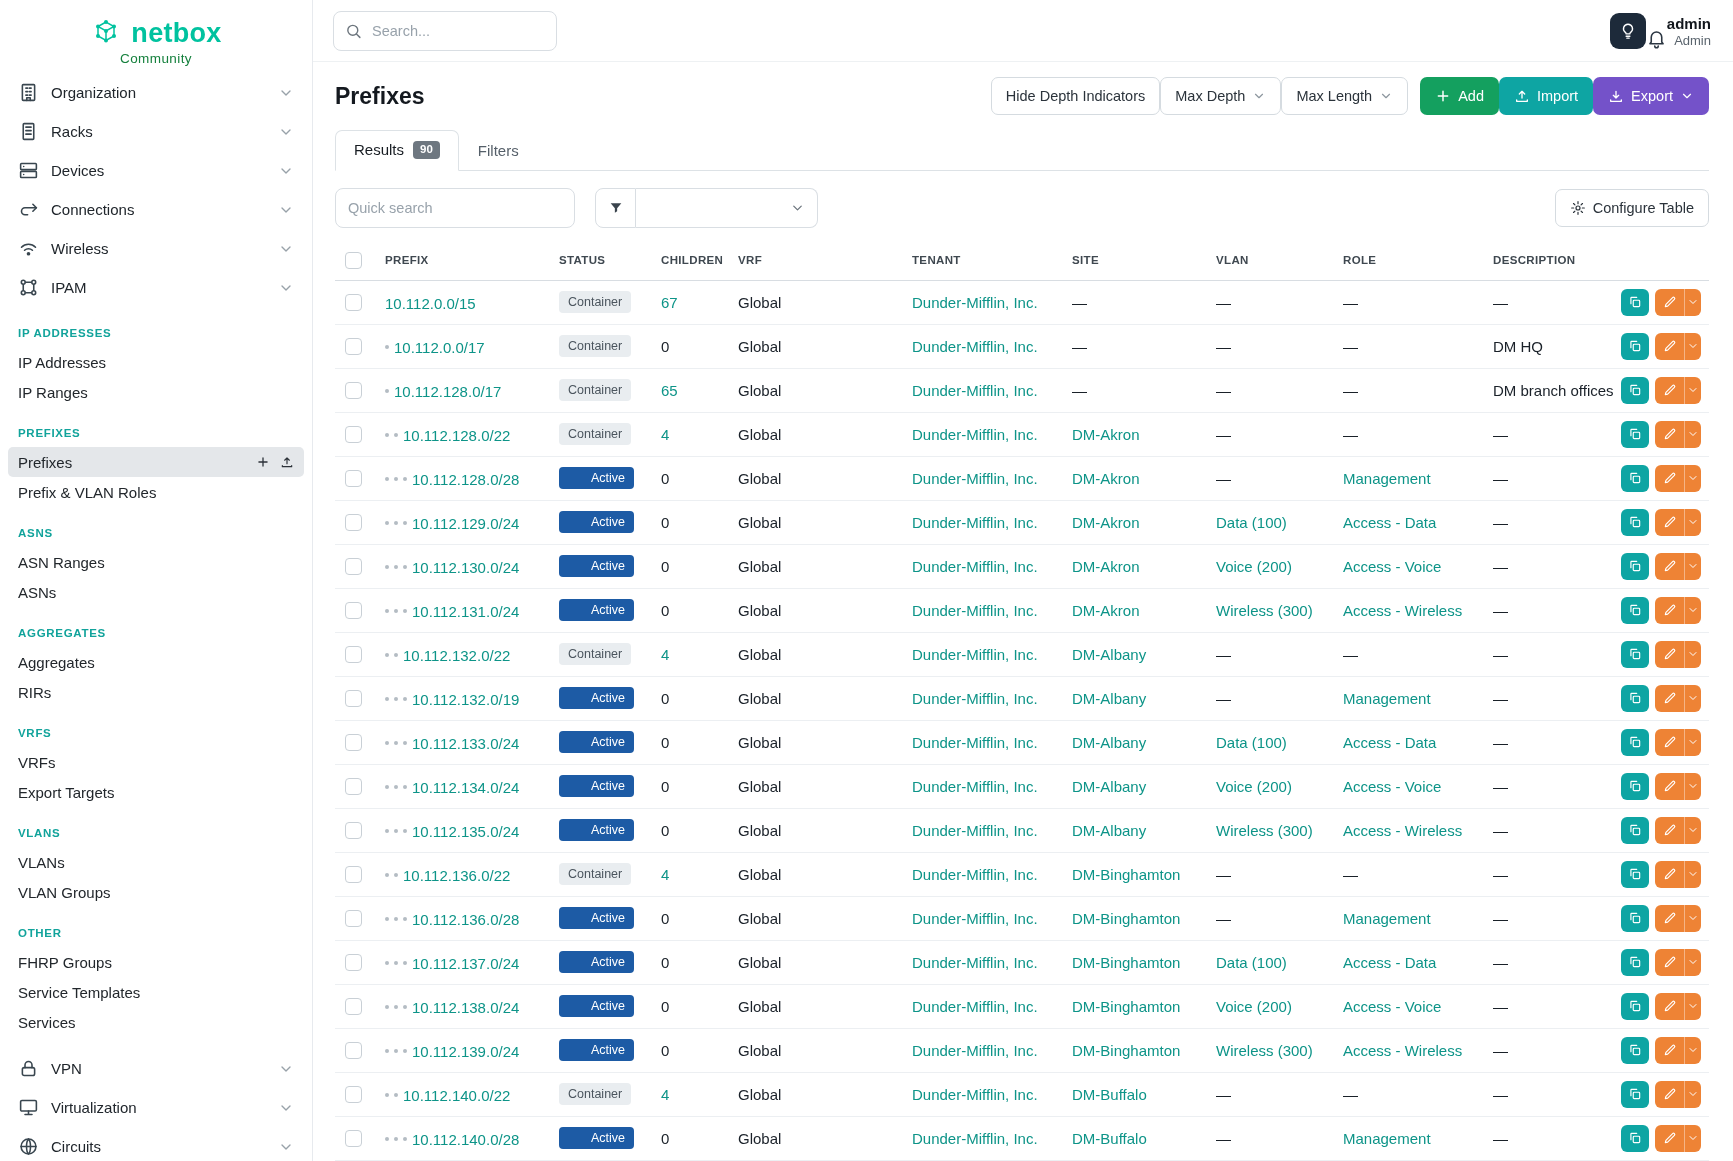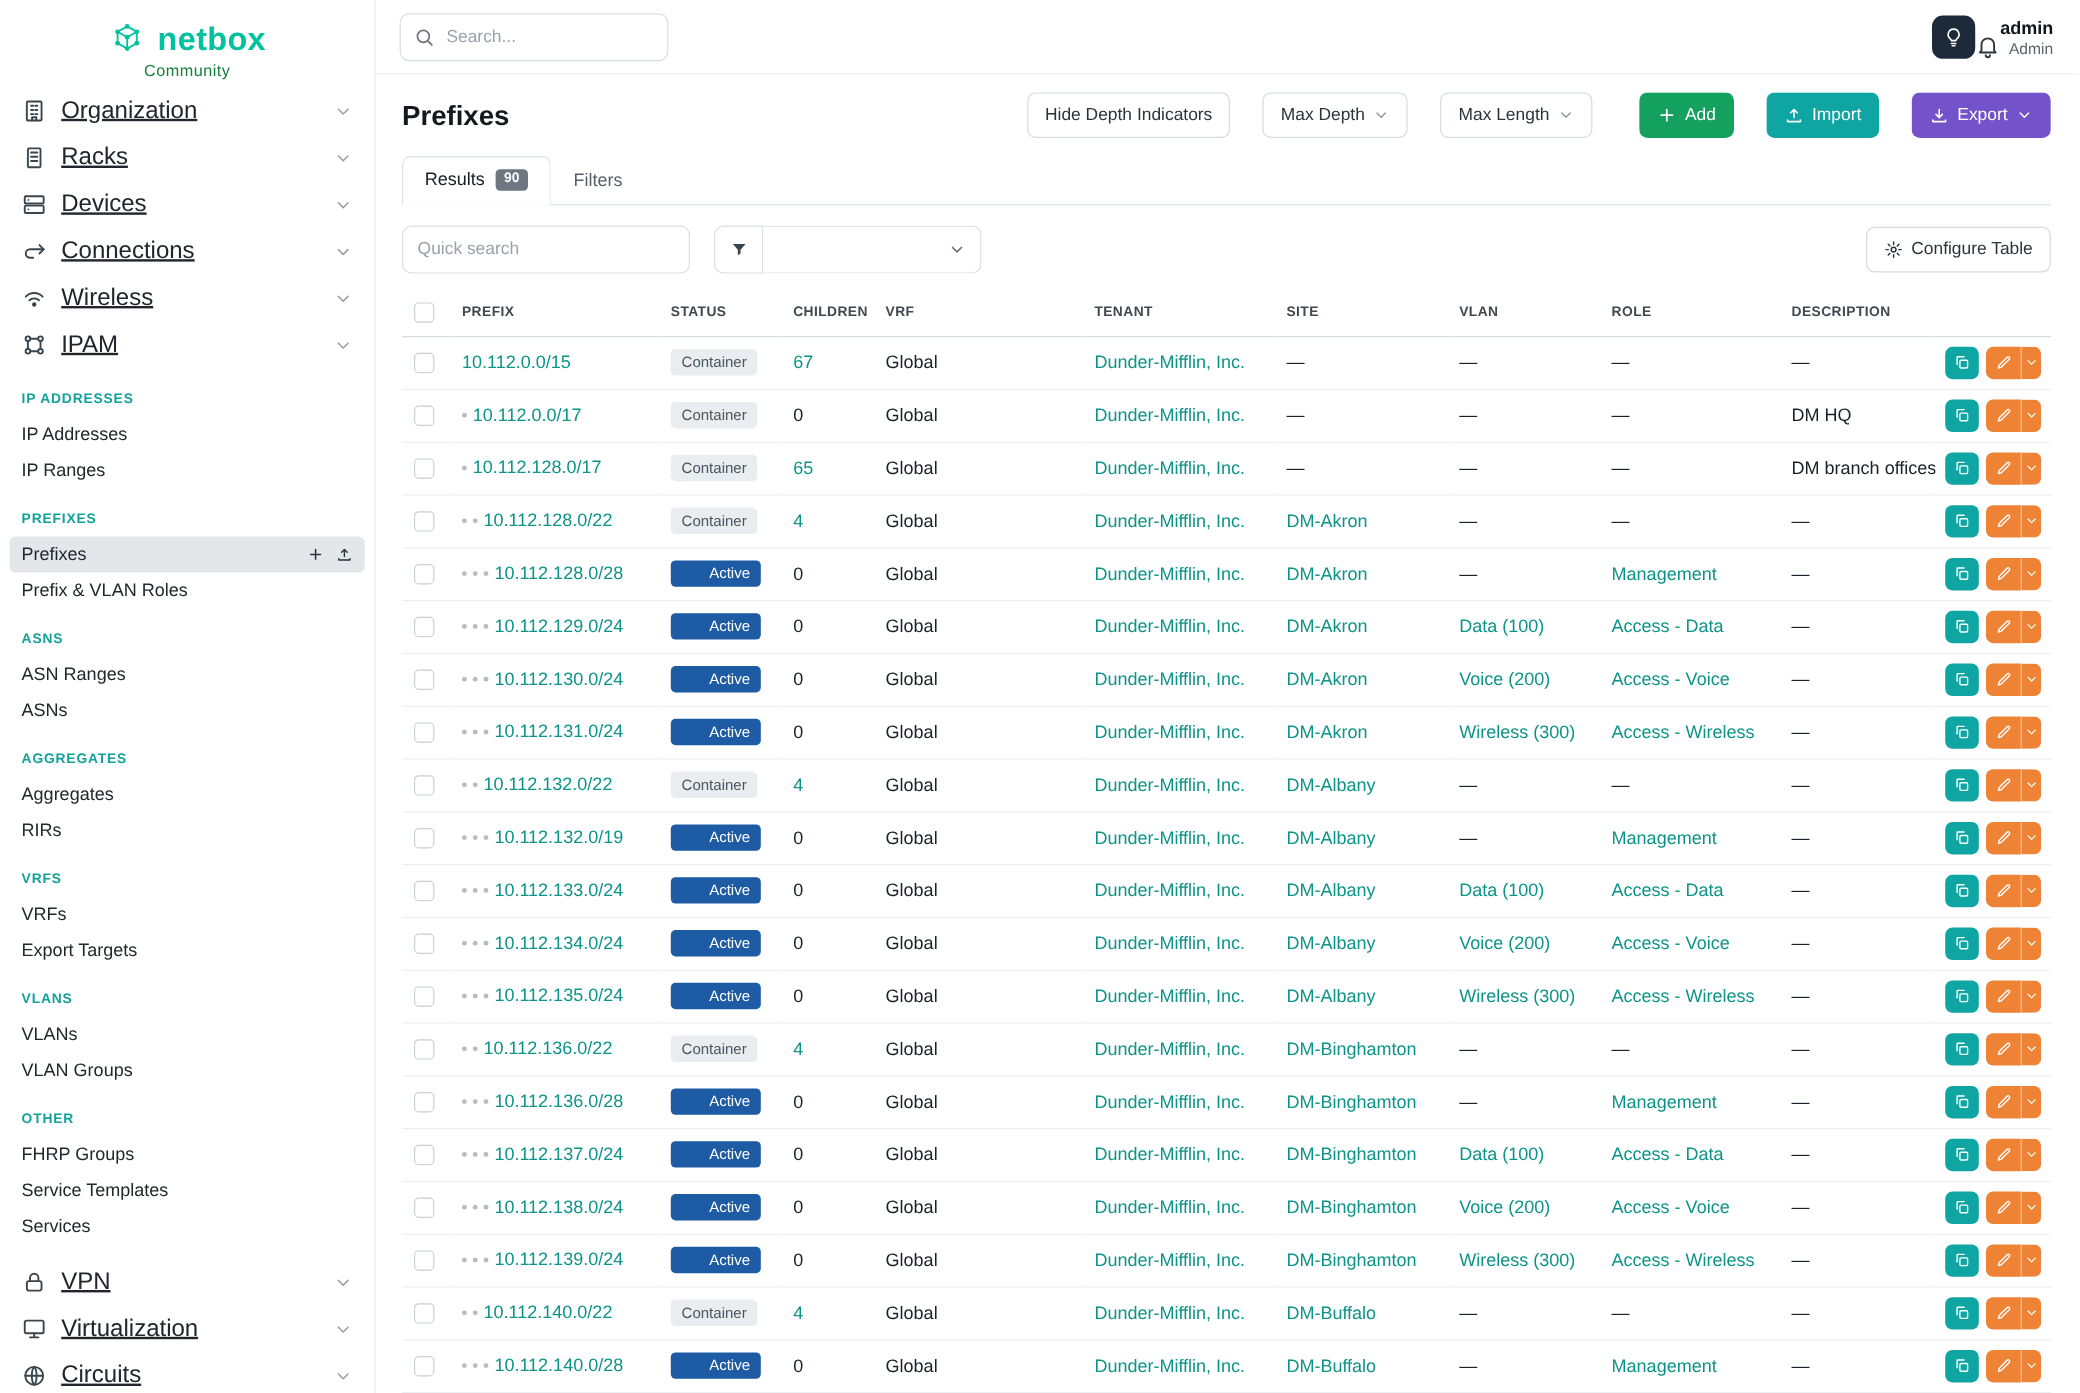--- a/index.html
+++ b/index.html
@@ -28,21 +28,21 @@
     overflow:hidden; background:#fff; }
   .brand { padding:16px 0 7px; text-align:center; cursor:pointer; }
   .brand-row { display:flex; align-items:center; justify-content:center; gap:9px; height:34px; }
   .brand-logo { color:var(--brand-teal); }
   .brand-name { font-size:27px; font-weight:700; color:var(--brand-teal); letter-spacing:.3px; }
   .brand-sub { margin-top:1px; font-size:13.5px; color:#15803d; letter-spacing:.4px; }
 
   .nav-item { display:flex; align-items:center; gap:12px; height:39px;
     padding:0 18px; cursor:pointer; color:#20262c; }
   .nav-icon { color:#39464f; }
-  .nav-label { flex:1; font-size:20px; font-weight:500;text-decoration:underline; }
+  .nav-label { flex:1; font-size:15px; font-weight:500; }
   .nav-chevron { color:#98a1a9; }
 
   .side-heading { padding:20px 18px 8px; font-size:11.5px; font-weight:700;
     color:var(--sidebar-heading-teal); letter-spacing:.7px; }
   .side-sub-item { display:flex; align-items:center; height:30px; margin:0 8px;
     padding:0 10px; border-radius:5px; font-size:15px; color:#22272c; cursor:pointer; }
   .side-sub-item.active { background:#e4e7ea; }
   .sub-label { flex:1; }
   .sub-actions { display:flex; gap:10px; align-items:center; }
   .sub-action-btn { border:none; background:none; color:#2b3138; cursor:pointer;
@@ -63,21 +63,21 @@
     color:#fff; display:flex; align-items:center; justify-content:center; cursor:pointer; }
   .bell-btn { border:none; background:none; color:#2b3642; cursor:pointer; display:flex; }
   .user-block { text-align:right; line-height:1.2; cursor:pointer; }
   .user-name { font-weight:700; font-size:15px; color:#11161c; }
   .user-role { font-size:13px; color:#5a646d; }
 
   
   .content { flex:1; padding:14px 24px 0 22px; overflow:hidden; }
   .page-header { display:flex; align-items:center; height:40px; margin-bottom:14px; }
   .page-title { font-size:23px; font-weight:700; color:#14191f; }
-  .header-actions { margin-left:auto; display:flex; align-items:flex-start; gap:27px; }
+  .header-actions { margin-left:auto; display:flex; align-items:flex-start; gap:0; }
   .btn { height:38px; border-radius:7px; font-size:14.5px; display:inline-flex;
     align-items:center; gap:7px; padding:0 14px; cursor:pointer; border:1px solid transparent;
     white-space:nowrap; }
   .btn-outline { background:#fff; border-color:#d5dbe0; color:#2b333b; }
   .btn-green  { background:var(--green-add);  color:#fff; font-weight:500; margin-left:12px; }
   .btn-teal   { background:var(--teal-import); color:#fff; font-weight:500; }
   .btn-purple { background:var(--purple-export); color:#fff; font-weight:500; }
   .mut { color:#8d979f; }
 
   .tabs { display:flex; border-bottom:1px solid #dde2e6; margin-bottom:17px; }

